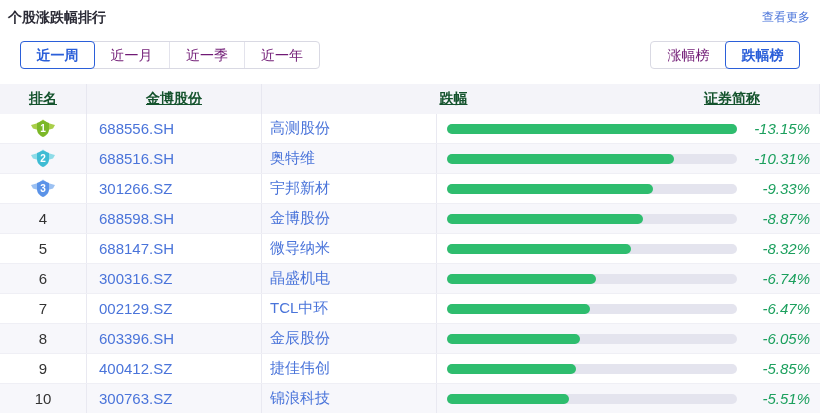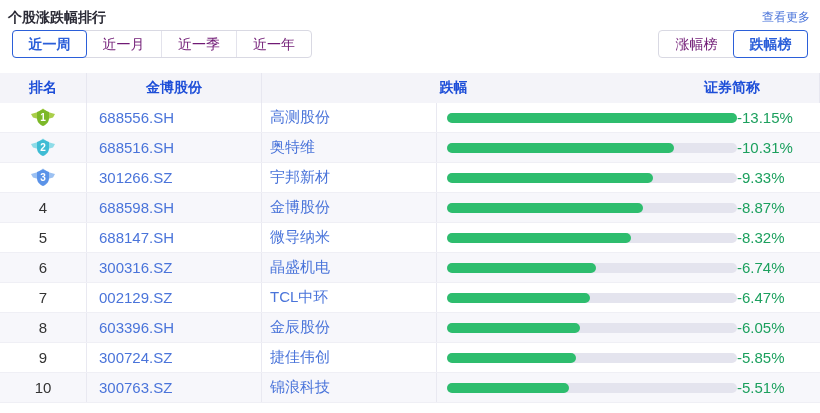--- a/index.html
+++ b/index.html
@@ -19,21 +19,21 @@
   }
   .top{
     display:flex; justify-content:space-between; 
     padding:9px 10px 0 8px; height:29px;
   }
   .title{ font-size:14px; font-weight:bold; color:#2a2a35; }
   .more{ font-size:12px; color:var(--link-blue); cursor:pointer; }
 
   .controls{
     display:flex; justify-content:space-between; align-items:center;
-    margin-top:1px; padding:0 12px; height:28px;
+    margin-top:12px; padding:0 20px; height:28px;
   }
   .seg{
     display:inline-flex; height:28px;
     border:1px solid #d9d9e3; border-radius:4px; background:#fff;
   }
   .seg-item{
     position:relative; width:75px; height:26px; line-height:26px;
     text-align:center; font-size:14px; color:#701a75;
     background:transparent; border:none; border-left:1px solid #e3e3ec;
     padding:0; margin:0; cursor:pointer; font-family:inherit;
@@ -42,21 +42,21 @@
   .seg-item.active{
     border:1px solid var(--accent-blue); border-radius:4px;
     margin:-1px; height:28px; line-height:26px;
     color:var(--accent-blue); font-weight:bold; background:#fff; z-index:1;
   }
   .seg-item.active + .seg-item{ border-left:none; }
 
   .table{ margin-top:15px; width:820px; }
   .thead{
     display:flex; height:30px; background:#f4f4f9;
-    font-weight:bold; font-size:14px; color:#1d4ed8;
+    font-weight:bold; font-size:14px; color:#14532d;text-decoration:underline;
   }
   .th{
     display:flex; align-items:center; justify-content:center;
     height:100%; border-right:1px solid #e7e7f0;
   }
   .col-rank{ width:87px; }
   .col-code{ width:175px; }
   .col-name{ width:175px; }
   .col-bar{ flex:1; }
   .th.col-bar{ border-right:none; }
@@ -74,22 +74,23 @@
   .cell.col-code{ padding-left:12px; }
   .cell.col-name{ padding-left:8px; }
   .cell.col-bar{ border-right:none; padding:0 10px; }
   .blue{ color:var(--link-blue); font-size:15px; cursor:pointer; }
   .track{
     width:290px; height:10px; border-radius:5px;
     background:var(--track); flex:none;
   }
   .fill{ height:10px; border-radius:5px; background:var(--bar-green); }
   .pct{
-    flex:1; font-size:15px; color:var(--pct-green);
+    flex:1; text-align:right; font-size:15px; color:var(--pct-green);
     white-space:nowrap;
+    font-style:italic;
   }
 </style>
 </head>
 <body>
 
 <div>
 
   <div class="top">
     <div class="title">个股涨跌幅排行</div>
     <div class="more">查看更多</div>
@@ -268,21 +269,21 @@
               <div class="fill" style="width: 46%;"></div>
             </div>
             <span class="pct">-6.05%</span>
           </div>
         </div>
         <div class="row">
           <div class="cell col-rank">
             <span>9</span>
           </div>
           <div class="cell col-code">
-            <span class="blue">300724.SZ</span>
+            <span class="blue">400412.SZ</span>
           </div>
           <div class="cell col-name">
             <span class="blue">捷佳伟创</span>
           </div>
           <div class="cell col-bar">
             <div class="track">
               <div class="fill" style="width: 44.5%;"></div>
             </div>
             <span class="pct">-5.85%</span>
           </div>

